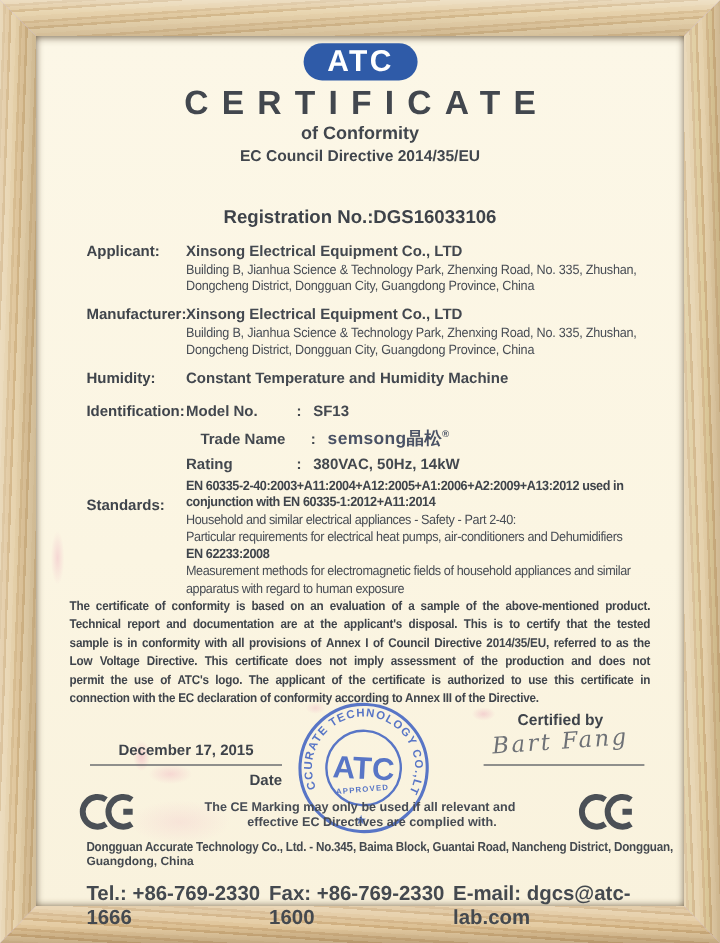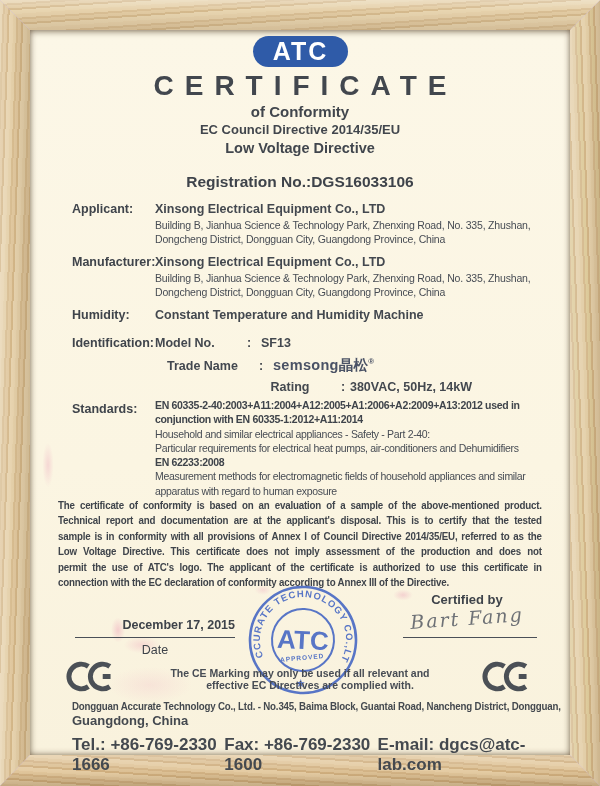--- a/index.html
+++ b/index.html
@@ -84,83 +84,82 @@
           transform:scaleX(.94); transform-origin:0 0; color:#474c54; }
 
   .t-applicant   { top:172px; }
   .t-appaddr1    { top:189px; }
   .t-appaddr2    { top:202.5px; }
   .t-manuf       { top:225px; }
   .t-manaddr1    { top:242px; }
   .t-manaddr2    { top:255.5px; }
   .t-product     { top:278px; }
   .t-ident       { top:306px; }
-  .t-standards   { top:372px; }
+  .t-standards   { top:384px; }
 
   .id-row { left:125px; width:406px; font-size:12.5px; }
   .id-row .id-label { display:inline-block; width:92px; font-weight:bold; }
   .id-row .id-colon { display:inline-block; width:14px; font-weight:bold; }
   .t-id-model  { top:306px; }
   .t-id-trade  { top:326px;margin-left:12px; }
-  .t-id-rating { top:350px;text-align:center; }
+  .t-id-rating { top:350px; }
   .tn-logo { font-weight:bold; font-size:14.5px; color:#4a5265; letter-spacing:.3px; }
   .tn-reg  { font-size:8px; vertical-align:6px; font-weight:bold; color:#4a5265; }
 
   .standards-lines { left:125px; top:368px; width:410px; }
   .std-line { font-size:11.2px; line-height:14.3px; white-space:nowrap; letter-spacing:-.35px;
               transform:scaleX(.94); transform-origin:0 0; color:#474c54; }
   .std-line.bold { font-weight:bold; color:#3f444b; }
 
   
   .declaration { left:28px; top:468px; width:526px; transform:scaleX(.92); transform-origin:0 0; }
   .decl-line { display:flex; justify-content:space-between; font-size:10.6px; font-weight:bold;
                line-height:15.4px; color:#3f444b; letter-spacing:-.2px; white-space:nowrap; }
   .decl-line.last { display:block; }
 
   
   .certified-by { left:357px; top:562px; width:160px; font-size:13px; font-weight:bold; text-align:center; color:#3e434a; }
   .signature { left:357px; top:577px; width:160px; text-align:center;
                font-family:"DejaVu Serif", serif; font-style:italic; font-size:19px;
                color:#565b64; letter-spacing:2px; transform:rotate(-4deg); opacity:.85; }
   .sig-line  { left:373px; top:607px; width:134px; border-top:1.5px solid #4a4f57; }
-  .date-value { left:45px; top:588px; width:160px; text-align:right; font-size:12.5px; font-weight:bold; color:#3e434a; }
+  .date-value { left:45px; top:588px; width:160px; text-align:center; font-size:12.5px; font-weight:bold; color:#3e434a; }
   .date-line  { left:45px; top:607px; width:160px; border-top:1.5px solid #4a4f57; }
-  .date-label { left:45px; top:613px; width:160px; text-align:center; font-size:12.5px; font-weight:normal; color:#3e434a; }
+  .date-label { left:45px; top:613px; width:160px; text-align:right; font-size:12.5px; font-weight:bold; color:#3e434a; }
 
   .stamp { left:216px; top:553px; opacity:.85; transform:rotate(3deg); }
 
   .ce-left  { left:36px;  top:630px; }
   .ce-right { left:452px; top:630px; }
   .ce-notice1 { left:130px; top:637px; width:280px; font-size:10.5px; font-weight:bold; text-align:center; color:#474c54; }
   .ce-notice2 { left:140px; top:649px; width:280px; font-size:10.5px; font-weight:bold; text-align:center; color:#474c54; }
 
   .issuer1 { left:42px; top:670px; width:520px; font-size:10.8px; font-weight:bold; white-space:nowrap;
              letter-spacing:-.2px; transform:scaleX(.90); transform-origin:0 0; color:#44494f; }
-  .issuer2 { left:42px; top:682.5px; font-size:13px; font-weight:bold; color:#44494f; }
+  .issuer2 { left:42px; top:682.5px; font-size:10px; font-weight:bold; color:#44494f; }
   .contact { left:42px; top:705px; width:478px; display:flex; justify-content:space-between;
              font-size:17px; font-weight:bold; color:#44494f; }
 </style>
 </head>
 <body>
 
 <div id="scene">
   <div class="frame frame-left"></div>
   <div class="frame frame-right"></div>
   <div class="frame frame-top"></div>
   <div class="frame frame-bottom"></div>
 
   <div class="paper">
 
     <div class="abs atc-pill">
       <span>ATC</span>
     </div>
     <div class="abs title">CERTIFICATE</div>
     <div class="abs subtitle">of Conformity</div>
     <div class="abs directive1">EC Council Directive 2014/35/EU</div>
-    <div class="abs directive2">Low Voltage Directive</div>
     <div class="abs registration">Registration No.:DGS16033106</div>
 
     <div class="abs lbl t-applicant">Applicant:</div>
     <div class="abs val b t-applicant">Xinsong Electrical Equipment Co., LTD</div>
     <div class="abs addr t-appaddr1">Building B, Jianhua Science &amp; Technology Park, Zhenxing Road, No. 335, Zhushan,</div>
     <div class="abs addr t-appaddr2">Dongcheng District, Dongguan City, Guangdong Province, China</div>
 
     <div class="abs lbl t-manuf">Manufacturer:</div>
     <div class="abs val b t-manuf">Xinsong Electrical Equipment Co., LTD</div>
     <div class="abs addr t-manaddr1">Building B, Jianhua Science &amp; Technology Park, Zhenxing Road, No. 335, Zhushan,</div>

